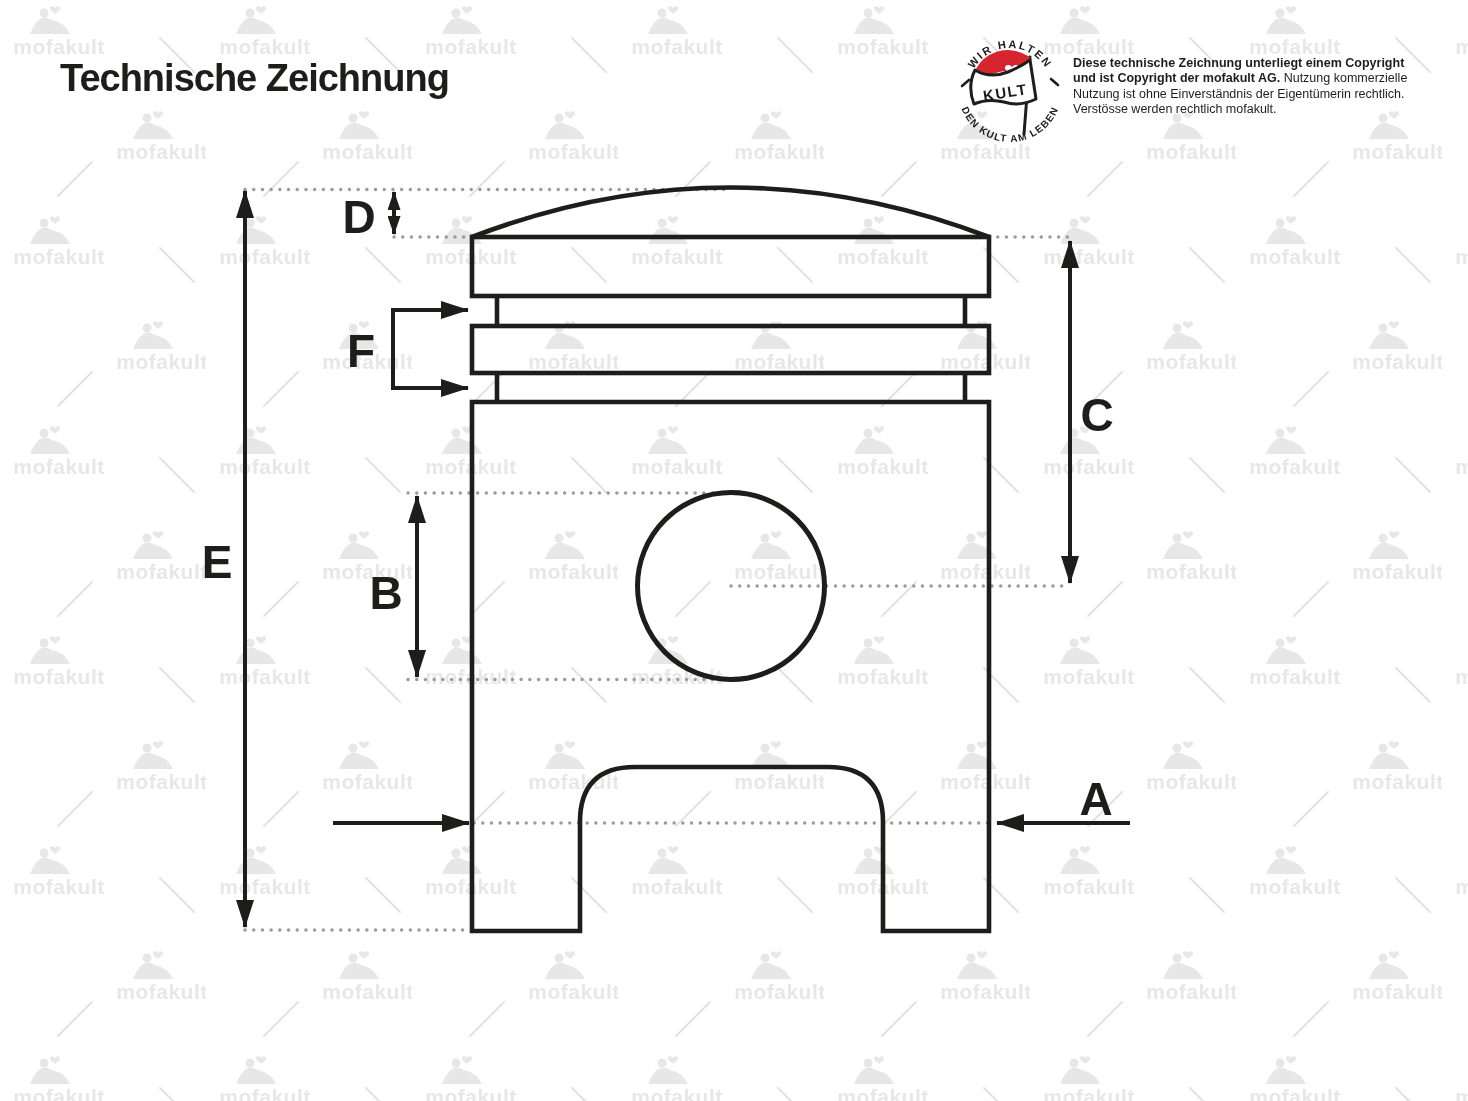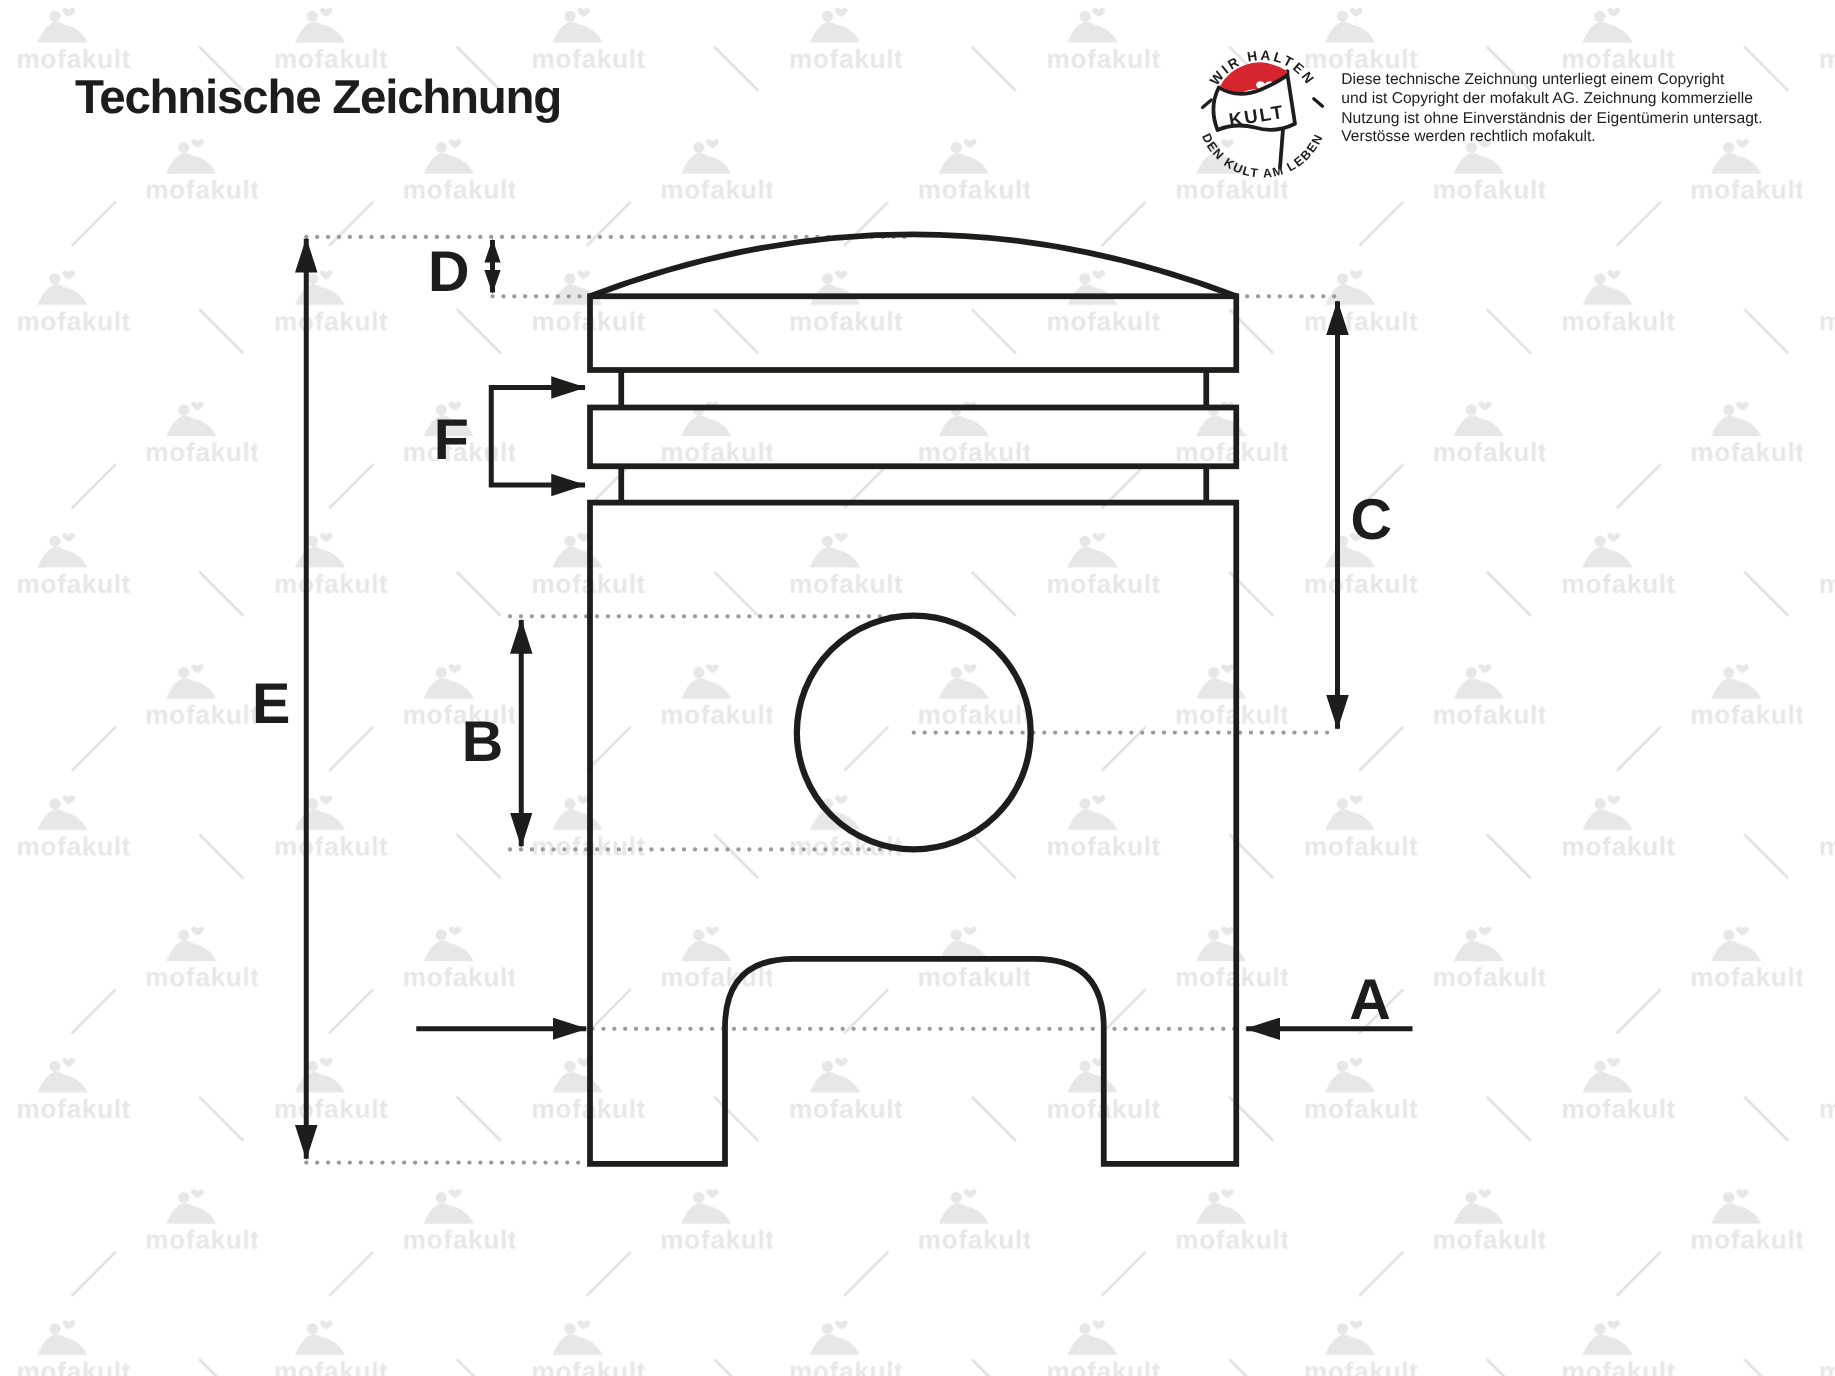--- a/index.html
+++ b/index.html
@@ -13,21 +13,21 @@
   .title{
     position:absolute;left:60px;top:57px;margin:0;
     font-size:38px;font-weight:bold;letter-spacing:-1px;
     color:var(--line);white-space:nowrap;
   }
   .copyright{
     position:absolute;left:1073px;top:56px;
     font-size:12.5px;line-height:15.4px;color:var(--line);
     white-space:nowrap;
   }
-  .copyright b{font-weight:normal;}
+  .copyright b{font-weight:bold;}
 
   
   .wmu-shape{fill:var(--wm);}
   .wm-text{
     fill:var(--wm);font-family:"Liberation Sans",sans-serif;
     font-weight:bold;font-size:21px;text-anchor:middle;letter-spacing:.5px;
   }
   .wm-slash{stroke:var(--wmslash);stroke-width:2.2;fill:none;stroke-linecap:round;}
 
   
@@ -155,18 +155,18 @@
       <path class="heart" d="M2,-23 C-1,-27 -6,-24.5 -5,-21.5 C-4,-18.5 2,-16.5 2,-16.5 C2,-16.5 8,-18.5 9,-21.5 C10,-24.5 5,-27 2,-23 Z"></path>
       <path class="flag-white" d="M20,-30 L26,9 Q10,17 -6,12 Q-22,8 -36,14 Q-43,-4 -35,-20 Q-20,-11 -2,-18 Q12,-24 20,-30 Z"></path>
       <text class="kult" x="-5" y="7" transform="rotate(-9)">KULT</text>
     </g>
   </svg>
 
   <h1 class="title">Technische Zeichnung</h1>
 
   <div class="copyright">
     <div><b>Diese technische Zeichnung unterliegt einem Copyright</b></div>
-    <div><b>und ist Copyright der mofakult AG.</b> <span>Zeichnung kommerzielle</span></div>
-    <div><span>Nutzung ist ohne Einverständnis der Eigentümerin untersagt.</span></div>
+    <div><b>und ist Copyright der mofakult AG.</b> <span>Nutzung kommerzielle</span></div>
+    <div><span>Nutzung ist ohne Einverständnis der Eigentümerin rechtlich.</span></div>
     <div><span>Verstösse werden rechtlich mofakult.</span></div>
   </div>
 
 </div>
 
 </body></html>

